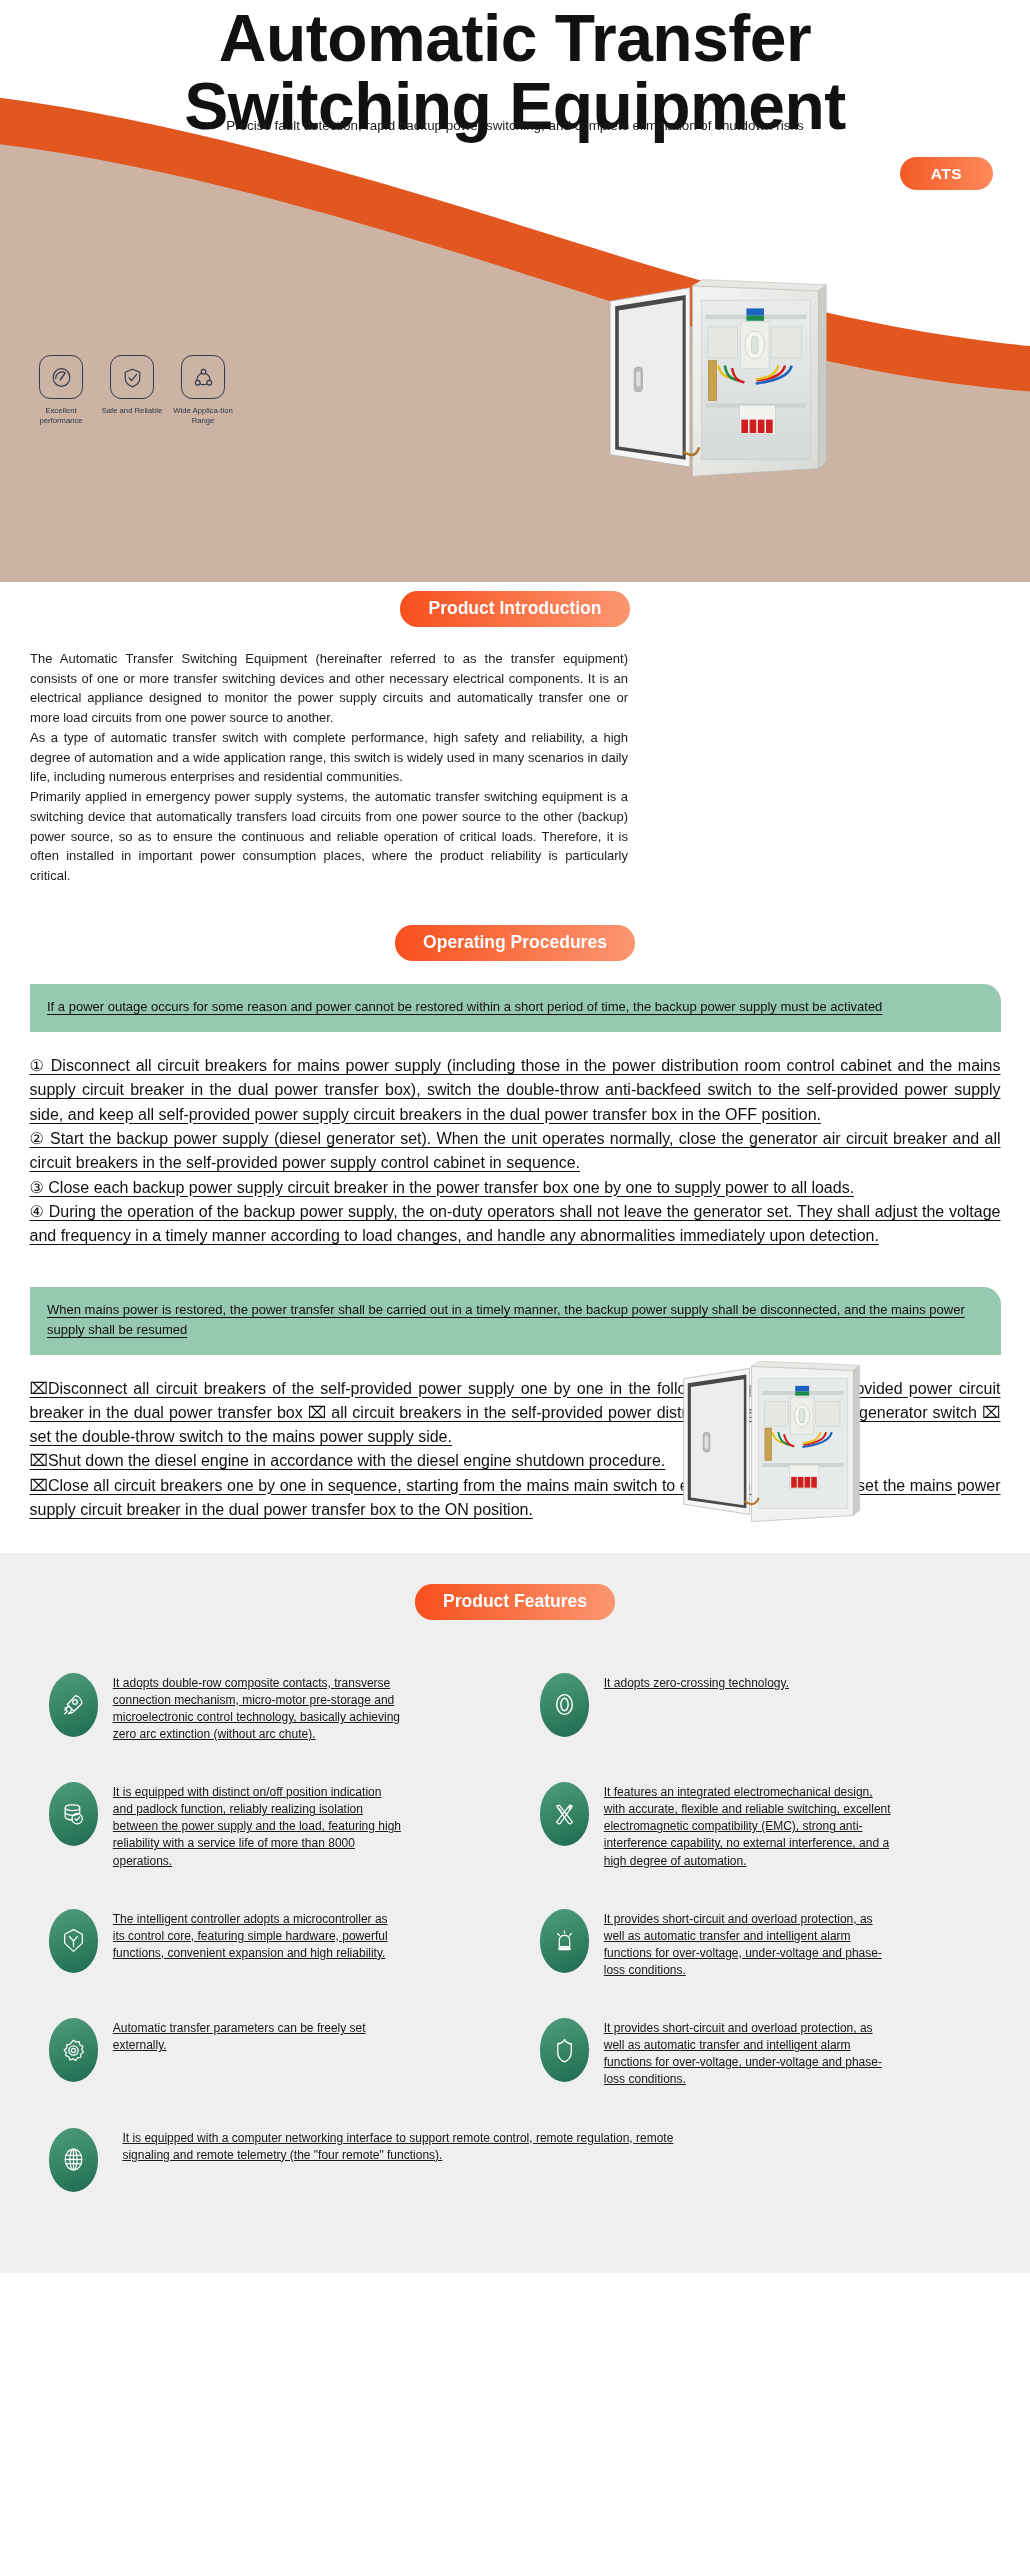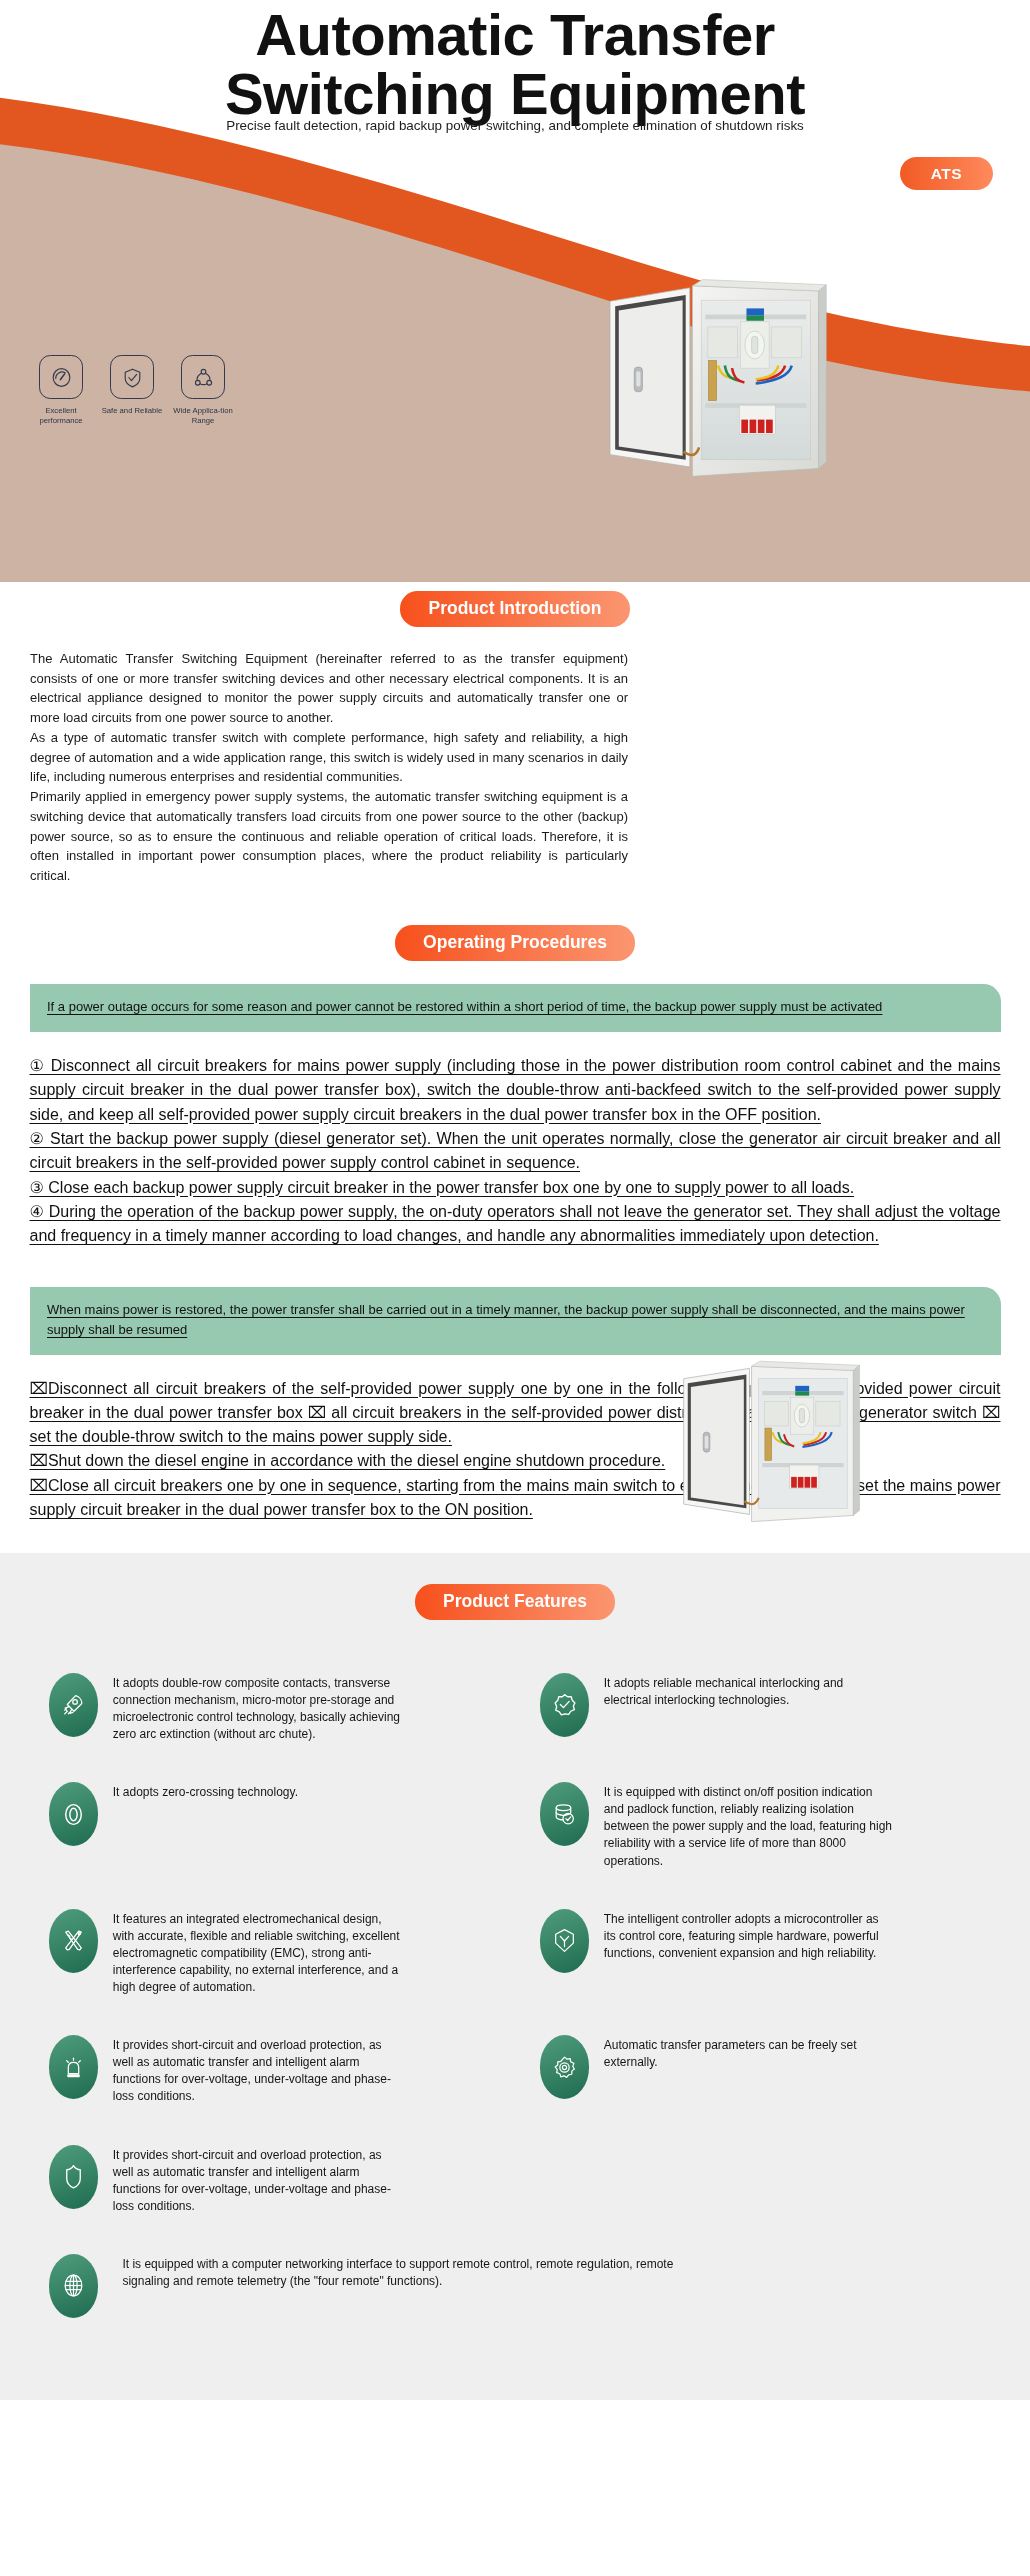--- a/index.html
+++ b/index.html
@@ -11,21 +11,21 @@
     -webkit-font-smoothing:antialiased;
   }
   .page { position:relative; width:1030px; min-height:3186px; overflow:hidden; background:#fff; }
 
   
   .hero { position:relative; width:1030px; height:582px; background:#fff; overflow:hidden; }
   .hero-svg { position:absolute; left:0; top:0; width:1030px; height:582px; }
   .hero-title {
     position:absolute; left:0; right:0; top:5.2px;
     text-align:center; font-weight:bold;
-    font-size:58px; line-height:1.02; letter-spacing:-0.5px;
+    font-size:66px; line-height:1.02; letter-spacing:-0.5px;
     color:#111; z-index:5; padding:0 62px;
   }
   .hero-sub {
     position:absolute; left:0; right:0; top:118px;
     text-align:center; font-size:13.4px; color:#1d1d1d; z-index:5;
   }
   .ats-badge {
     position:absolute; right:37px; top:157px; width:93px; height:33px;
     border-radius:16.5px; z-index:6;
     background:linear-gradient(90deg,#f15a24 0%,#ff8a5c 100%);
@@ -75,21 +75,21 @@
   .ops-steps p {
     font-size:16px; line-height:1.52; text-decoration:underline;
     text-underline-offset:2.6px; color:#111; text-align:justify;
   }
   .ops-steps p + p { margin-top:0; }
 
   
   .features { position:relative; width:1030px; background:#efefef; padding:31px 0 62px 0; margin-top:31px; }
   .feat-grid {
     width:958px; margin:33px auto 0 auto;
-    display:grid; grid-template-columns:1fr 1fr; column-gap:24px; row-gap:0;
+    display:grid; grid-template-columns:1fr 1fr; column-gap:24px; row-gap:0;text-decoration:underline;
   }
   .feat-item { display:flex; align-items:flex-start; gap:14.4px; padding:19.6px 0 19.6px 13.4px; min-height:87px; }
   .feat-icon {
     flex:0 0 auto; width:49px; height:64px; border-radius:25px/32px;
     background:linear-gradient(160deg,#4f9d7d 0%, #1f6b50 100%);
     display:flex; align-items:center; justify-content:center;
   }
   .feat-text { font-size:12px; line-height:1.42; color:#161616; padding-top:2.1px; max-width:289px; }
   .feat-full { grid-column:1 / span 2;gap:24px; }
   .feat-full .feat-text { max-width:567px; }
@@ -301,29 +301,20 @@
             <path d="M17 30 L10 33 L13 38"></path>
               <path d="M22 36 L19 43 L25 41"></path>
             <path d="M9 44 L14 39"></path>
               <path d="M9 37 L12 34"></path>
               <path d="M16 44 L19 41"></path>
           </svg>
         </div>
         <div class="feat-text">It adopts double-row composite contacts, transverse connection mechanism, micro-motor pre-storage and microelectronic control technology, basically achieving zero arc extinction (without arc chute).</div>
       </div>
 
-      <div class="feat-item">
-        <div class="feat-icon">
-          <svg width="27" height="27" viewBox="0 0 52 52" fill="none" stroke="#fff" stroke-width="2.6" stroke-linecap="round" stroke-linejoin="round">
-            <path d="M26 7 L32 11 L39 11 L41 18 L46 23 L43 29 L45 36 L38 39 L34 45 L27 44 L20 46 L16 40 L9 37 L11 30 L8 23 L13 18 L15 11 L22 11 Z"></path>
-            <path d="M18 26 L24 32 L35 20"></path>
-          </svg>
-        </div>
-        <div class="feat-text">It adopts reliable mechanical interlocking and electrical interlocking technologies.</div>
-      </div>
 
       <div class="feat-item">
         <div class="feat-icon">
           <svg width="27" height="27" viewBox="0 0 52 52" fill="none" stroke="#fff" stroke-width="2.8">
             <ellipse cx="26" cy="26" rx="15" ry="19"></ellipse>
             <ellipse cx="26" cy="26" rx="7" ry="12"></ellipse>
           </svg>
         </div>
         <div class="feat-text">It adopts zero-crossing technology.</div>
       </div>

